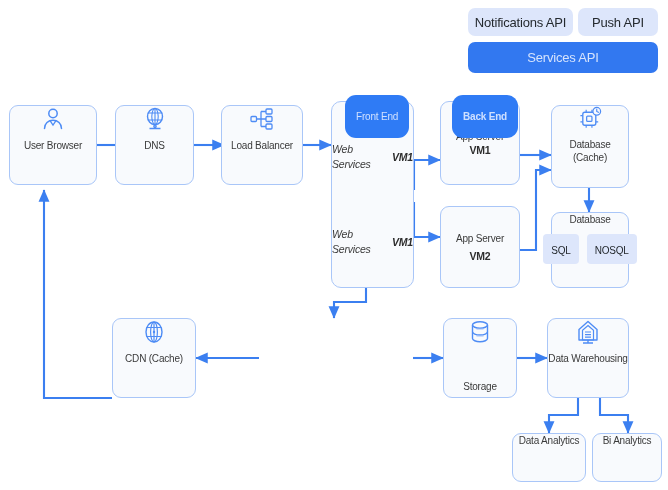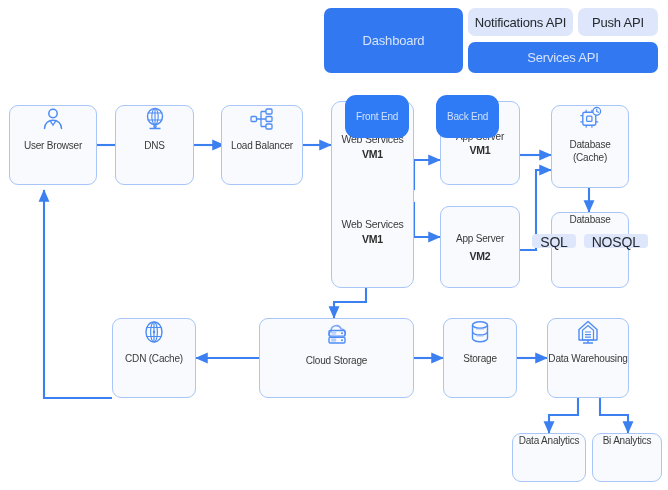--- a/index.html
+++ b/index.html
@@ -39,39 +39,39 @@
     position:absolute;background:#f8fAfd;border:1.3px solid #a9c6f8;
     border-radius:10px;box-sizing:border-box;z-index:2;
   }
   .pill{
     position:absolute;background:#2f7bf5;border-radius:11px;
     color:#cfe0ff;font-size:10px;line-height:19px;height:19px;
     padding:12px 11px;white-space:nowrap;z-index:5;letter-spacing:-.2px;
   }
   .slot{
     position:absolute;left:0;width:100%;
-    display:flex;flex-direction:column;align-items:center;
+    display:flex;flex-direction:row;align-items:center;justify-content:center;font-style:italic;
   }
   .slot .s1{font-size:10.5px;line-height:15px;color:#3a3a3a;letter-spacing:-.2px;}
   .slot .s2{font-size:10.5px;line-height:15px;color:#2e2e2e;font-weight:bold;letter-spacing:-.2px;}
 
   
   .card{
     position:absolute;border-radius:7px;box-sizing:border-box;
     display:flex;align-items:center;justify-content:center;
     font-size:13px;letter-spacing:-.2px;z-index:2;
   }
   .card.solid{background:#3278f0;color:#d5e3fd;}
   .card.light{background:#dde6fb;color:#24292e;}
 
   
   .chiprow{display:flex;gap:8px;margin-top:8px;}
   .chip{
     background:#dde6fb;color:#24292e;border-radius:4px;
-    font-size:14px;line-height:17px;height:14px;padding:0 8px;
+    font-size:10px;line-height:17px;height:14px;padding:8px 8px;
     letter-spacing:-.2px;
   }
 </style>
 </head>
 <body>
 
 <div id="stage">
 
   <svg id="wires" viewBox="0 0 668 490">
     <defs>
@@ -106,23 +106,20 @@
       <path d="M517,358 L547,358"></path>
 
       <path d="M578,396 L578,415 L549,415 L549,433"></path>
 
       <path d="M600,396 L600,415 L628,415 L628,433"></path>
 
       <path d="M112,398 L44,398 L44,190"></path>
     </g>
   </svg>
 
-  <div class="card solid" style="left:324px;top:8px;width:139px;height:65px;">
-    <span>Dashboard</span>
-  </div>
 
   <div class="card light" style="left:468px;top:8px;width:105px;height:28px;">
     <span>Notifications API</span>
   </div>
 
   <div class="card light" style="left:578px;top:8px;width:80px;height:28px;align-items:center;">
     <span>Push API</span>
   </div>
 
   <div class="card solid" style="left:468px;top:42px;width:190px;height:31px;">
@@ -171,21 +168,21 @@
     </div>
   </div>
   <div class="pill" style="left:345px;top:95px;">
     <span>Front End</span>
   </div>
 
   <div class="node" style="left:440px;top:101px;width:80px;height:84px;justify-content:center;">
     <span class="lbl">App Server</span>
     <span class="lbl2">VM1</span>
   </div>
-  <div class="pill" style="left:436px;top:95px;">
+  <div class="pill" style="left:452px;top:95px;font-weight:bold;">
     <span>Back End</span>
   </div>
 
   <div class="node" style="left:440px;top:206px;width:80px;height:82px;justify-content:center;">
     <span class="lbl">App Server</span>
     <span class="lbl2" style="margin-top:4px;">VM2</span>
   </div>
 
   <div class="node" style="left:551px;top:105px;width:78px;height:83px;">
     <svg class="icon" width="25" height="25" viewBox="0 0 26 26">
@@ -211,34 +208,22 @@
   <div class="node" style="left:112px;top:318px;width:84px;height:80px;">
     <svg class="icon" width="26" height="26" viewBox="0 0 26 26">
       <ellipse cx="13" cy="13" rx="8" ry="10" fill="none" stroke="#4e8cf5" stroke-width="1.4"></ellipse>
       <ellipse cx="13" cy="13" rx="3.4" ry="10" fill="none" stroke="#4e8cf5" stroke-width="1.2"></ellipse>
       <path d="M5.4 8.5 H20.6 M5.4 17.5 H20.6 M13 3 V23" stroke="#4e8cf5" stroke-width="1.2" fill="none"></path>
       <circle cx="13" cy="13" r="1.2" fill="#4e8cf5"></circle>
     </svg>
     <span class="lbl">CDN (Cache)</span>
   </div>
 
-  <div class="node" style="left:259px;top:318px;width:155px;height:80px;">
-    <svg class="icon" width="30" height="28" viewBox="0 0 30 28">
-      <path d="M9 12 a5.3 5.3 0 0 1 10.2-2 a4 4 0 0 1 3.4 6.4" fill="none" stroke="#7fa9f7" stroke-width="1.6" stroke-linecap="round"></path>
-      <path d="M9 12 a3.6 3.6 0 0 0 -1.2 5" fill="none" stroke="#7fa9f7" stroke-width="1.6" stroke-linecap="round"></path>
-      <rect x="7" y="11.5" width="16" height="5.6" rx="1.2" fill="none" stroke="#4e8cf5" stroke-width="1.4"></rect>
-      <rect x="7" y="18.4" width="16" height="5.6" rx="1.2" fill="none" stroke="#4e8cf5" stroke-width="1.4"></rect>
-      <path d="M9.2 13.2 h5 M9.2 15 h5 M9.2 20.1 h5 M9.2 21.9 h5" stroke="#9dbdf8" stroke-width="1.1"></path>
-      <circle cx="20" cy="14.3" r="1" fill="#4e8cf5"></circle>
-      <circle cx="20" cy="21.2" r="1" fill="#4e8cf5"></circle>
-    </svg>
-    <span class="lbl">Cloud Storage</span>
-  </div>
-
-  <div class="node" style="left:443px;top:318px;width:74px;height:80px;">
+
+  <div class="node" style="left:443px;top:318px;width:74px;height:80px;gap:28px;">
     <svg class="icon" width="24" height="26" viewBox="0 0 24 26">
       <ellipse cx="12" cy="6" rx="7.5" ry="3.2" fill="none" stroke="#4e8cf5" stroke-width="1.4"></ellipse>
       <path d="M4.5 6 V19.5 a7.5 3.2 0 0 0 15 0 V6" fill="none" stroke="#4e8cf5" stroke-width="1.4"></path>
       <path d="M4.5 12.8 a7.5 3.2 0 0 0 15 0" fill="none" stroke="#4e8cf5" stroke-width="1.3"></path>
       <path d="M8.5 10 h7 M8.5 17 h7" stroke="#9dbdf8" stroke-width="1.2"></path>
     </svg>
     <span class="lbl">Storage</span>
   </div>
 
   <div class="node" style="left:547px;top:318px;width:82px;height:80px;">

